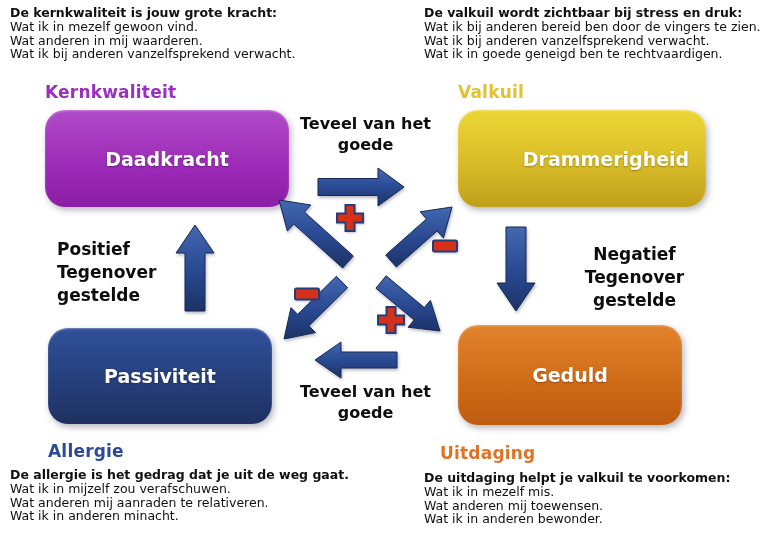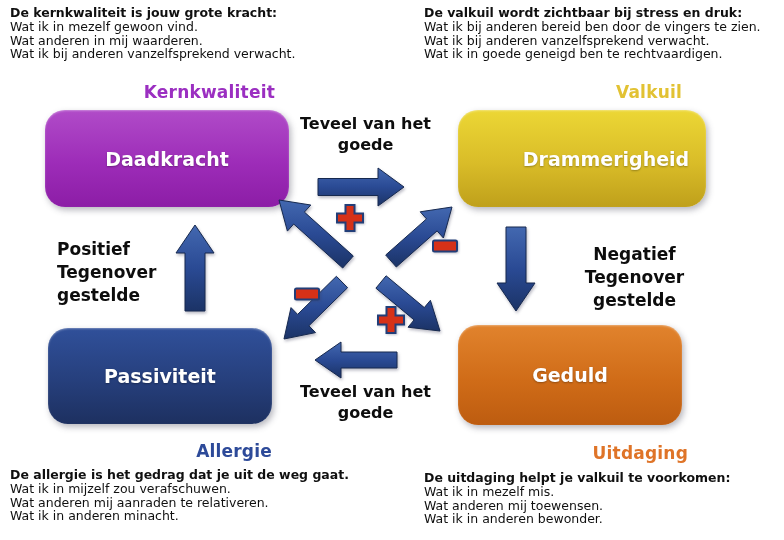--- a/index.html
+++ b/index.html
@@ -2,21 +2,21 @@
 <html><head>
 <meta charset="utf-8">
 <style>
   html,body{margin:0;padding:0;background:#ffffff;}
   #canvas{
     position:relative;width:784px;height:540px;background:#ffffff;overflow:hidden;
     font-family:"DejaVu Sans","Liberation Sans",sans-serif;color:#101010;
   }
   .info{position:absolute;font-size:12.5px;line-height:1.1;color:#101010;white-space:nowrap;}
   .info .t{font-weight:bold;}
-  .qhead{position:absolute;font-weight:bold;font-size:17px;text-align:right;letter-spacing:.2px;}
+  .qhead{position:absolute;font-weight:bold;font-size:17px;text-align:left;letter-spacing:.2px;}
   .qbox{
     position:absolute;border-radius:20px;display:flex;align-items:center;justify-content:center;
     color:#ffffff;font-weight:bold;font-size:19px;
     box-shadow:2px 3px 6px rgba(50,50,70,.35), inset 0 1px 2px rgba(255,255,255,.35);
     text-shadow:0 1px 2px rgba(0,0,0,.3);
   }
   .box-kern{background:linear-gradient(180deg,#b04bc8 0%,#9d2cb8 55%,#8c1da6 100%);}
   .box-valk{background:linear-gradient(180deg,#ecd735 0%,#d9bc28 55%,#bfa01b 100%);}
   .box-alle{background:linear-gradient(180deg,#30509a 0%,#263f7c 55%,#1d3060 100%);}
   .box-uitd{background:linear-gradient(180deg,#e1832d 0%,#d06c18 55%,#bd5c10 100%);}
@@ -61,21 +61,21 @@
   <div class="info" style="left:424px;top:471px;">
     <div class="t">De uitdaging helpt je valkuil te voorkomen:</div>
     <div>Wat ik in mezelf mis.</div>
     <div>Wat anderen mij toewensen.</div>
     <div>Wat ik in anderen bewonder.</div>
   </div>
 
   <div class="qhead hd-kern" style="left:45px;top:82px;width:230px;">Kernkwaliteit</div>
   <div class="qhead hd-valk" style="left:458px;top:82px;width:224px;">Valkuil</div>
   <div class="qhead hd-alle" style="left:48px;top:441px;width:224px;">Allergie</div>
-  <div class="qhead hd-uitd" style="left:464px;top:443px;width:224px;">Uitdaging</div>
+  <div class="qhead hd-uitd" style="left:440px;top:443px;width:224px;">Uitdaging</div>
 
   <div class="qbox box-kern" style="left:45px;top:110px;width:244px;height:97px;">
     <span>Daadkracht</span>
   </div>
   <div class="qbox box-valk" style="left:458px;top:110px;width:200px;height:97px;padding-left:48px;">
     <span>Drammerigheid</span>
   </div>
   <div class="qbox box-alle" style="left:48px;top:328px;width:224px;height:96px;">
     <span>Passiviteit</span>
   </div>

